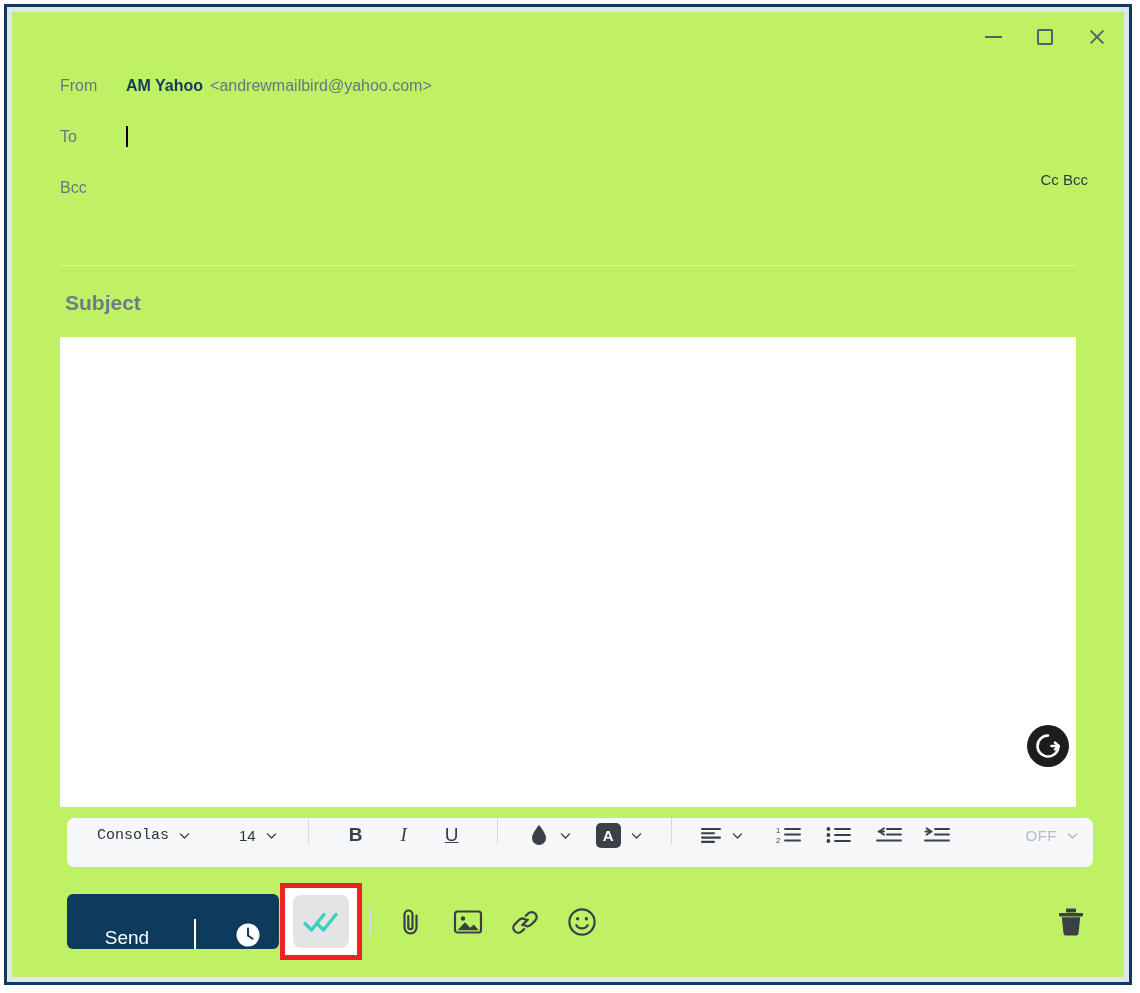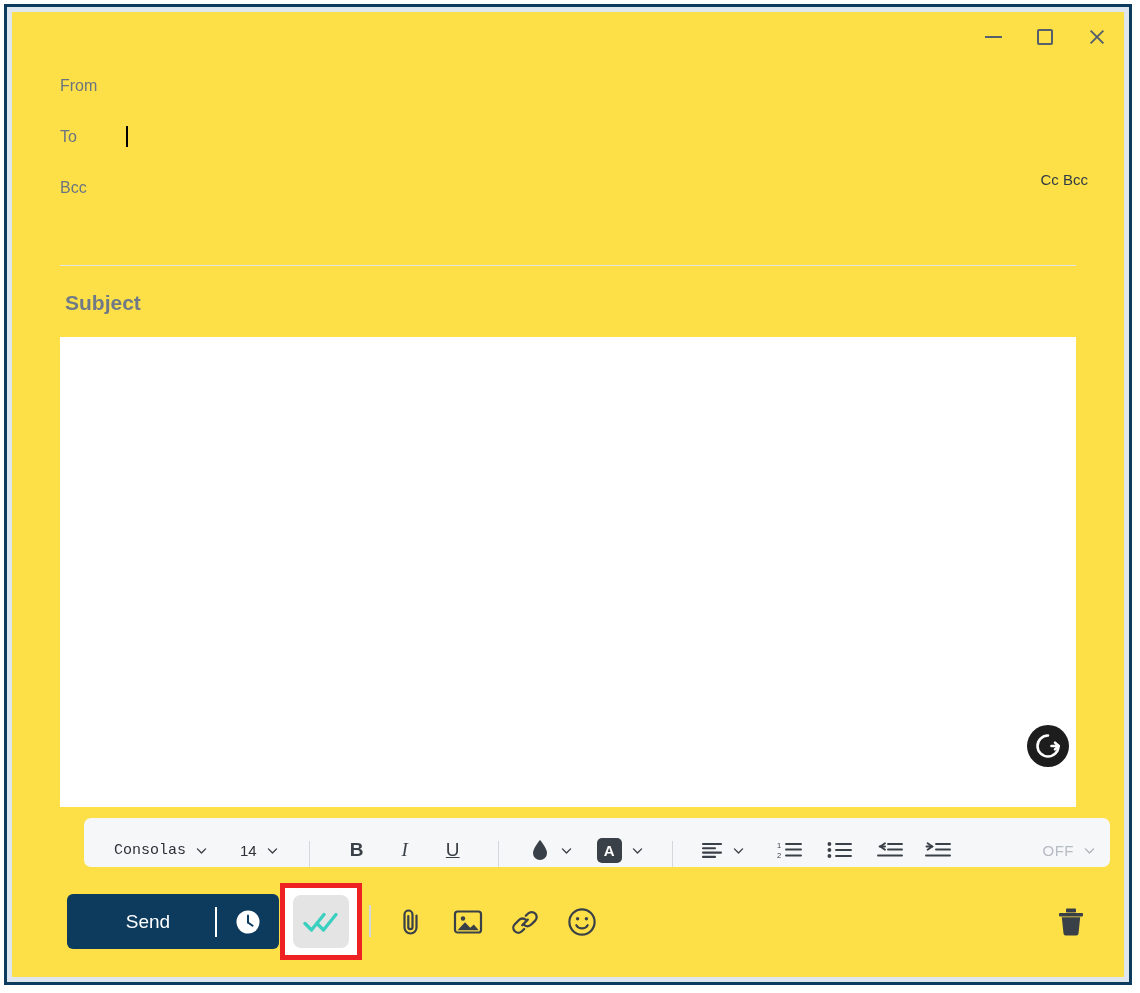--- a/index.html
+++ b/index.html
@@ -28,21 +28,21 @@
   .window-inner {
     position: absolute;
     inset: 0;
     box-sizing: border-box;
     border: 5px solid #dfe6ee;
     background: #ffffff;
   }
   .canvas {
     position: absolute;
     inset: 0;
-    background: #fde047;
+    background: #bef264;
   }
 
   
   .win-controls {
     position: absolute;
     top: 10px;
     right: 12px;
     display: flex;
     align-items: center;
     gap: 22px;
@@ -174,29 +174,29 @@
     left: 1013px;
     top: 711px;
     width: 46px;
     height: 46px;
     cursor: pointer;
   }
 
   
   .toolbar {
     position: absolute;
-    left: 72px;
+    left: 55px;
     top: 806px;
     width: 1026px;
     height: 49px;
     box-sizing: border-box;
     background: #f6f7f8;
     border-radius: 7px;
     display: flex;
-    align-items: flex-end;
+    align-items: flex-start;
     padding: 0 14px;
   }
   .tb-item {
     display: flex;
     align-items: center;
     justify-content: center;
     color: #3a4047;
     cursor: pointer;
     height: 34px;
   }
@@ -246,22 +246,23 @@
   
   .send-btn {
     position: absolute;
     left: 55px;
     top: 882px;
     width: 212px;
     height: 55px;
     background: #0d3b5e;
     border-radius: 6px;
     display: flex;
-    align-items: center;
-    cursor: pointer;
+    align-items: flex-end;
+    cursor: pointer;
+    gap: 21px;
   }
   .send-label {
     flex: 1;
     text-align: center;
     color: #ffffff;
     font-size: 19px;
     padding-left: 14px;
   }
   .send-sep {
     width: 2px;
@@ -347,20 +348,24 @@
         </div>
         <div class="win-btn">
           <div class="close-glyph"></div>
         </div>
       </div>
 
       <div class="fields">
 
         <div class="field-row">
           <div class="field-label">From</div>
+          <div class="field-value">
+            <span class="from-name">AM Yahoo</span>
+            <span class="from-addr">&lt;andrewmailbird@yahoo.com&gt;</span>
+          </div>
         </div>
 
         <div class="field-row">
           <div class="field-label">To</div>
           <div class="field-value">
             <span class="caret"></span>
           </div>
         </div>
 
 
@@ -389,21 +394,21 @@
 
       <div class="toolbar">
 
         <div class="tb-item">
           <span class="font-name">Consolas</span>
           <svg class="chev" viewBox="0 0 16 16">
             <path d="M3 6l5 5 5-5" fill="none" stroke="#3a4047" stroke-width="1.7" stroke-linecap="round" stroke-linejoin="round"></path>
           </svg>
         </div>
 
-        <div class="tb-item" style="margin-left:32px">
+        <div class="tb-item" style="margin-left:48px">
           <span class="font-size">14</span>
           <svg class="chev" viewBox="0 0 16 16">
             <path d="M3 6l5 5 5-5" fill="none" stroke="#3a4047" stroke-width="1.7" stroke-linecap="round" stroke-linejoin="round"></path>
           </svg>
         </div>
 
         <div class="tb-sep" style="margin-left:30px"></div>
 
         <div class="tb-item bold-btn" style="margin-left:34px;width:26px">B</div>
         <div class="tb-item italic-btn" style="margin-left:22px;width:26px">I</div>

